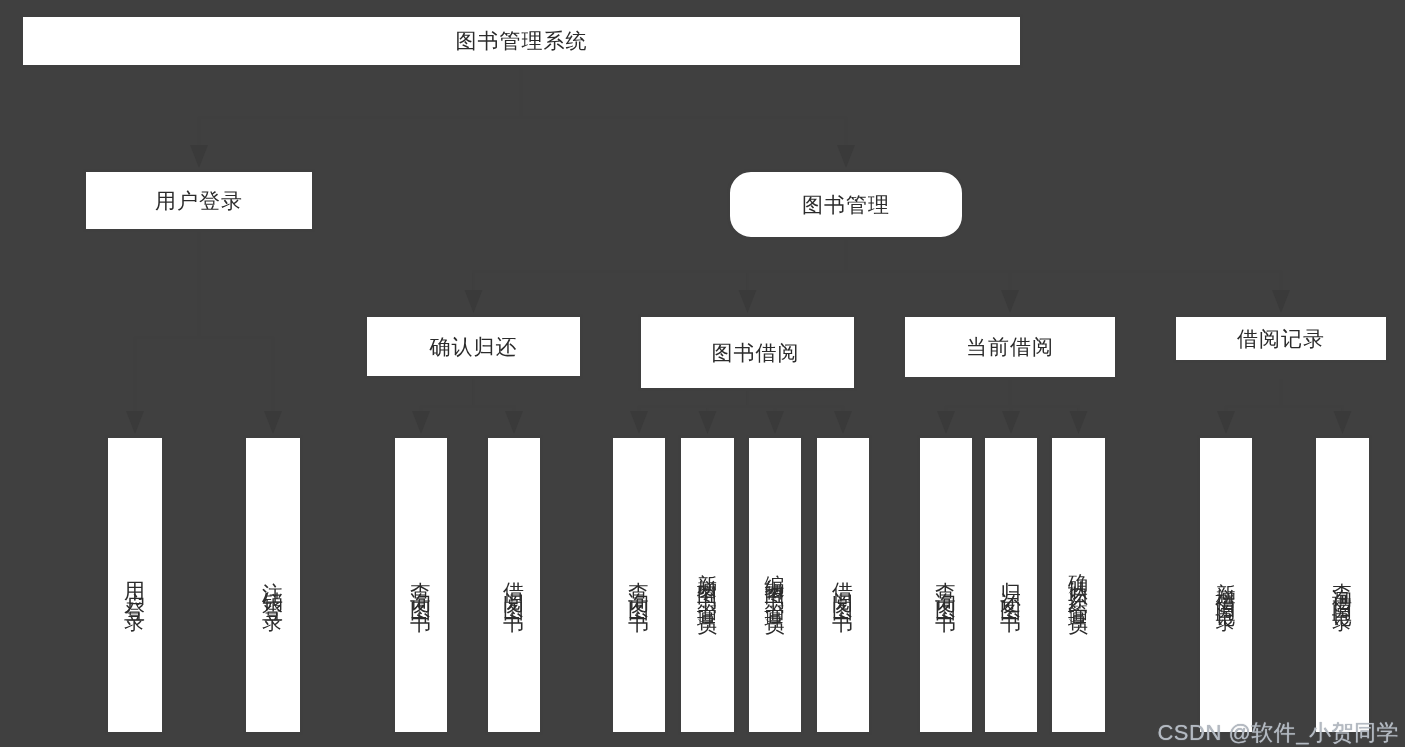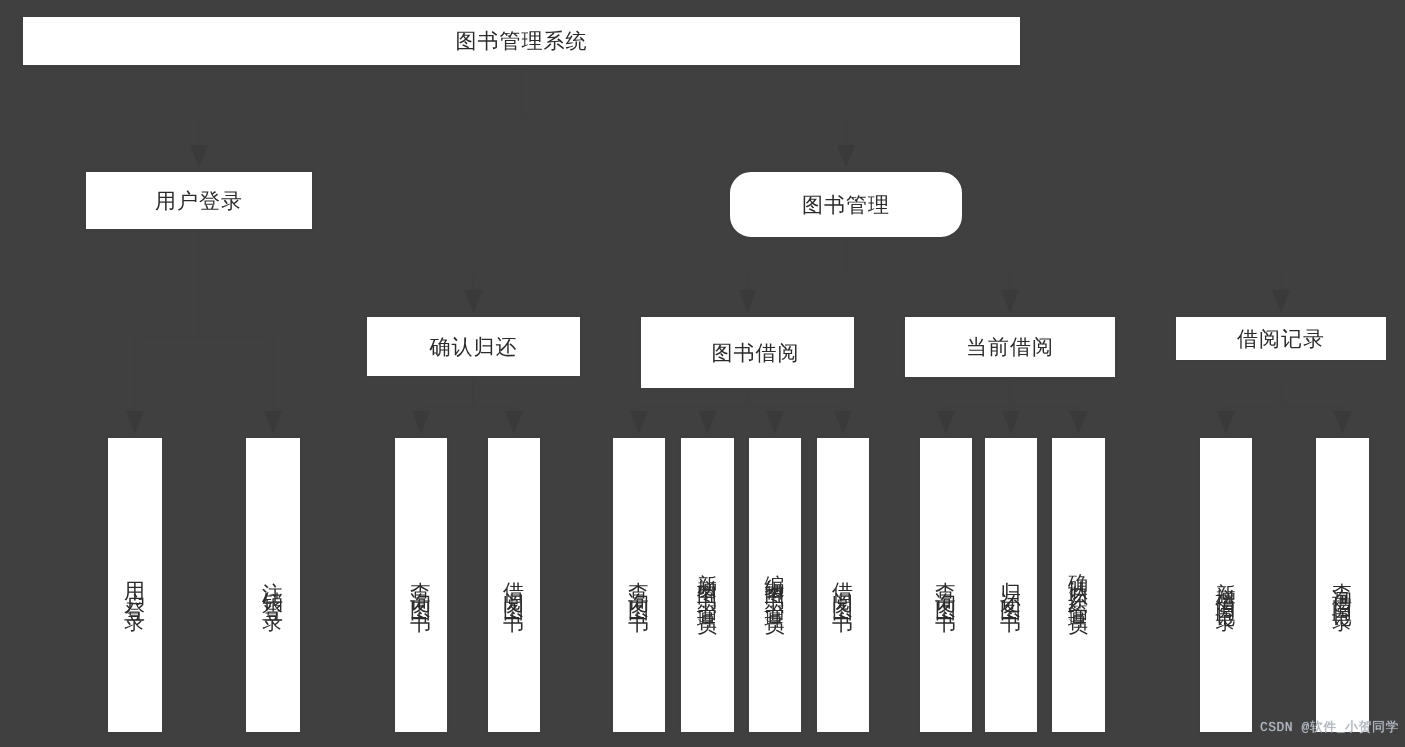--- a/index.html
+++ b/index.html
@@ -47,26 +47,25 @@
   }
   .node.leaf.long {
     letter-spacing: 6px;
     font-size: 20px;
   }
   .watermark {
     position: absolute;
     z-index: 5;
     right: 6px;
     top: 718px;
-    font-size: 13px;
+    font-size: 22px;
     color: #b4bac2;
     text-shadow: 0 0 1px #9aa0a8;
     letter-spacing: 0.5px;
     white-space: nowrap;
-    font-family: Liberation Mono, monospace;
   }
 </style>
 </head>
 <body>
 
 <div id="stage">
 
   <svg id="wires" viewBox="0 0 1405 747" xmlns="http://www.w3.org/2000/svg" aria-hidden="true">
     <g stroke="#3f3f3f" stroke-width="2.6" fill="none">
 

